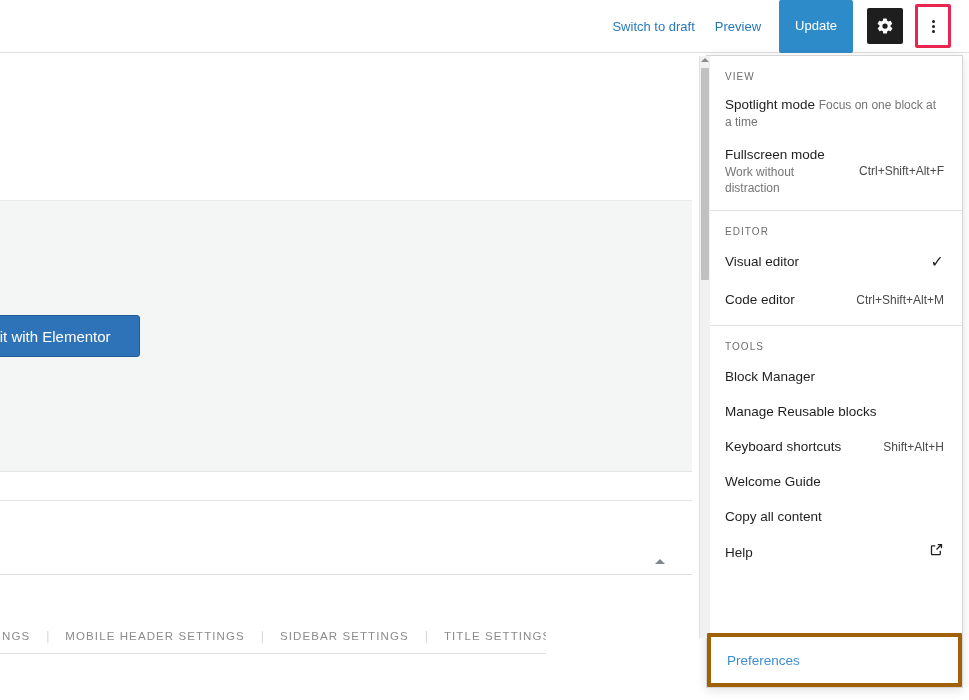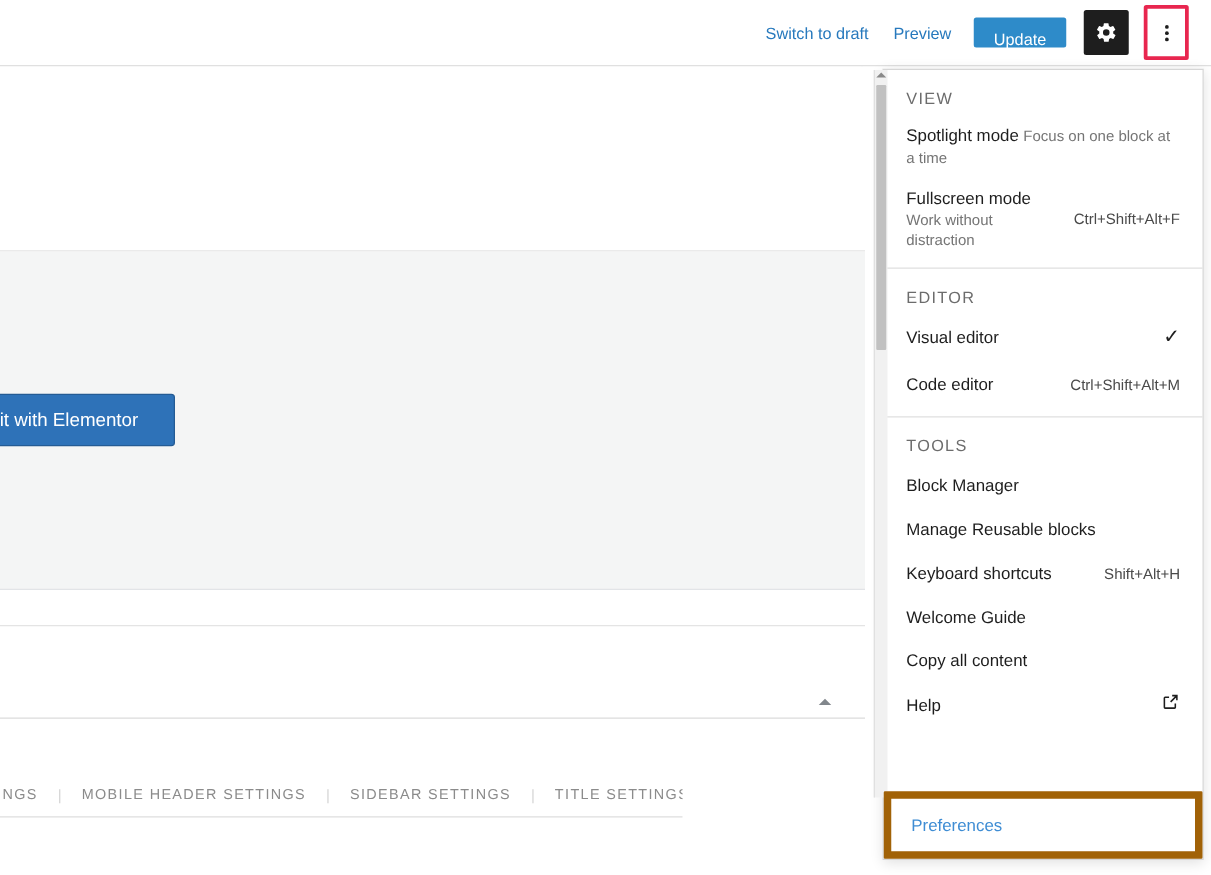--- a/index.html
+++ b/index.html
@@ -52,21 +52,21 @@
     white-space: nowrap;
   }
   .update-btn {
     background: #2e8bc9;
     color: #ffffff;
     border: none;
     border-radius: 2px;
     font-size: 13px;
     font-family: "Liberation Sans", sans-serif;
     padding: 0 16px;
-    height: 24px;
+    height: 53px;
     line-height: 36px;
     margin-left: 8px;
     cursor: pointer;
     white-space: nowrap;
   }
   .gear-btn {
     width: 36px;
     height: 36px;
     background: #1e1e1e;
     border: none;
@@ -264,21 +264,21 @@
     background: #c1c1c1;
     border-radius: 1px;
   }
 
   .menu-section {
     padding: 0;
     border-bottom: 1px solid #e0e0e0;
   }
   .menu-section:last-child { border-bottom: none; }
   .section-label {
-    font-size: 13px;
+    font-size: 10px;
     letter-spacing: 1.05px;
     color: #6c6c6c;
     text-transform: uppercase;
     padding: 15px 18px 6px 18px;
   }
   .menu-item {
     padding: 7px 18px 8px 18px;
     cursor: pointer;
     display: flex;
     align-items: flex-start;
@@ -323,21 +323,21 @@
     left: 0;
     bottom: 0;
     width: 100%;
     height: 54px;
     box-sizing: border-box;
     border-top: 1px solid #e0e0e0;
     display: flex;
     align-items: center;
   }
   .menu-footer.highlight {
-    border: 6px solid #a16207;
+    border: 4px solid #a16207;
     border-radius: 1px;
   }
   .pref-link {
     color: #3f8dd4;
     font-size: 13.5px;
     padding-left: 16px;
     cursor: pointer;
     text-decoration: none;
   }
 </style>

